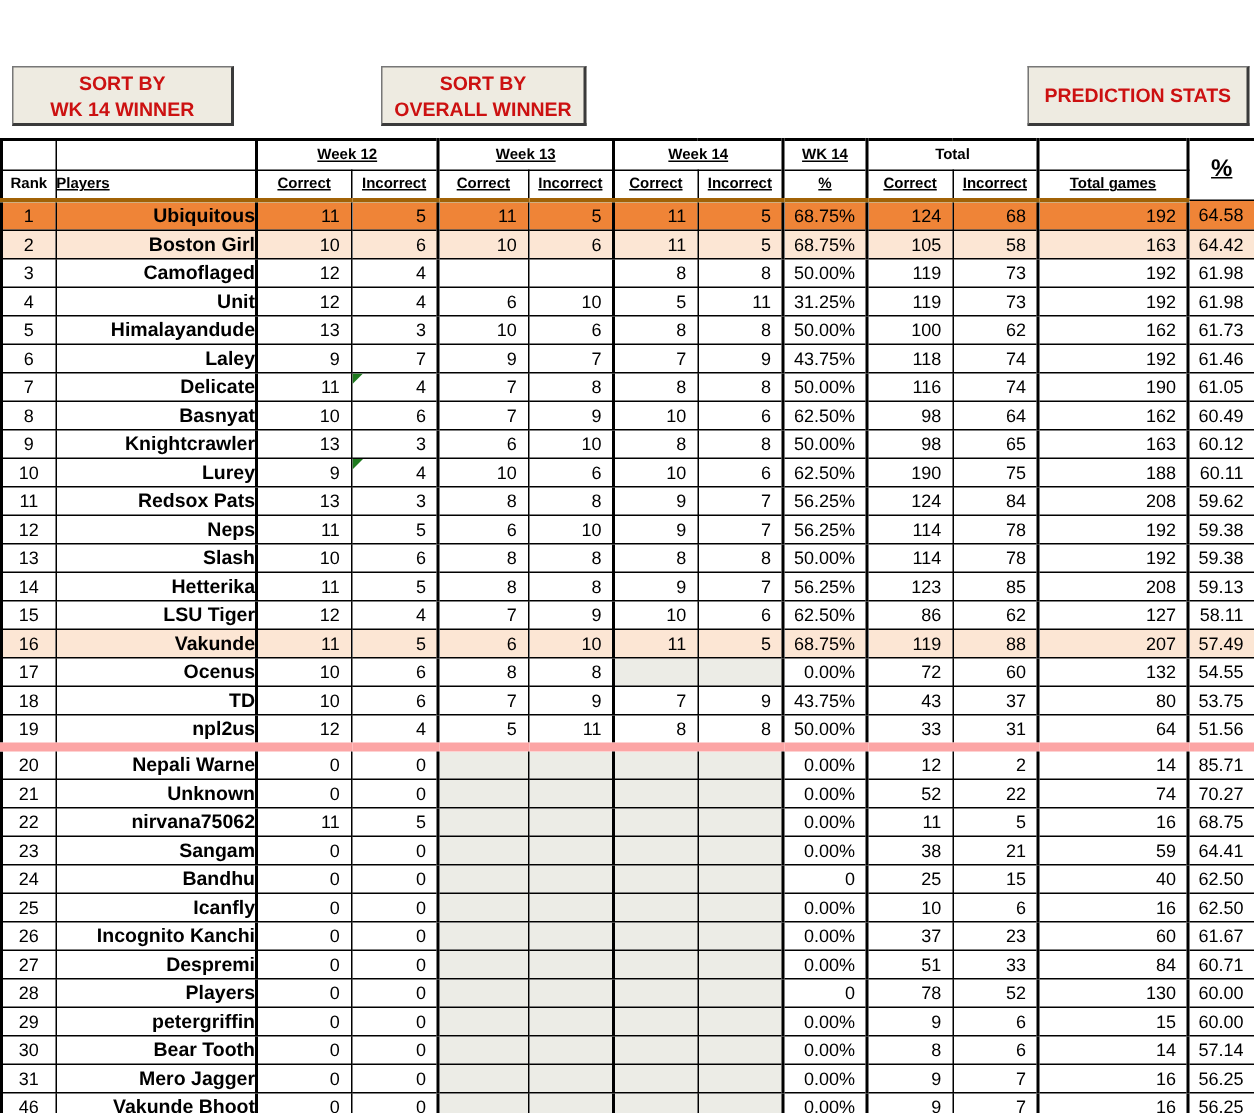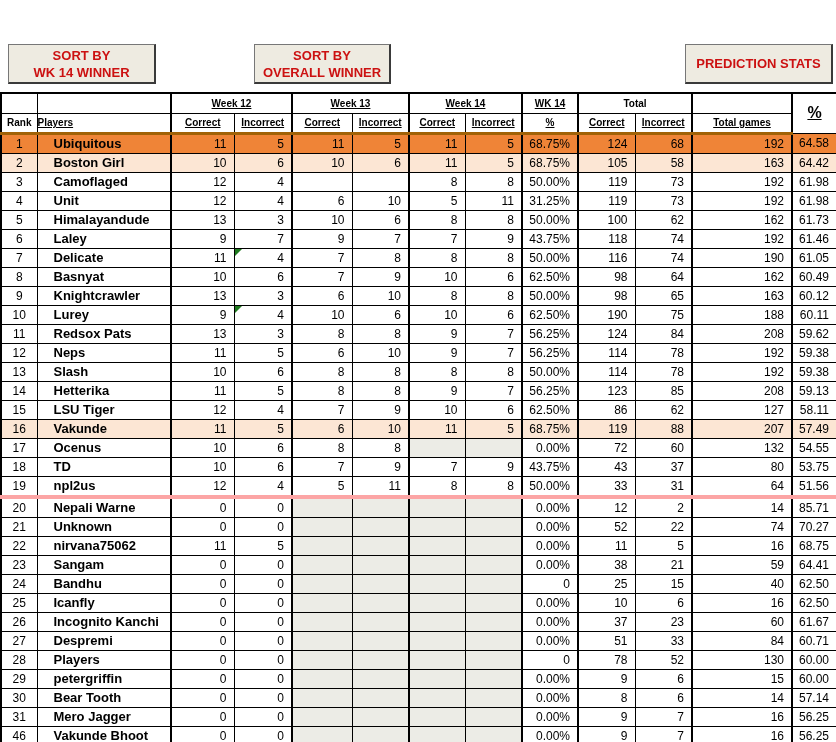--- a/index.html
+++ b/index.html
@@ -25,25 +25,25 @@
   th,td{border:1px solid #000;overflow:hidden;white-space:nowrap;padding:0;box-sizing:border-box;}
   thead th{font-weight:bold;font-size:10px;height:20px;background:#fff;text-align:center;}
   thead tr:last-child th{border-bottom:3px solid #a16207;}
   .u{text-decoration:underline;}
   .pctbig{font-size:16px;}
   th.players-h{text-align:left;}
   th.rank-h{font-weight:bold;}
 
   tbody td{height:18px;line-height:18px;font-size:12px;}
   td.rank{text-align:center;color:#000;}
-  td.player{font-weight:bold;text-align:left;padding-left:16px;font-size:13px;}
+  td.player{font-weight:bold;text-align:right;padding-left:4px;font-size:13px;}
   td.num{text-align:right;padding-right:7px;}
 
   .gb{border-left:2px solid #000;}
-  tr.sep td{border-bottom:4px solid #fca5a5;}
+  tr.sep td{border-bottom:6px solid #fca5a5;}
 
   tr.hl-orange td{background:#EF8437;}
   tr.hl-peach td{background:#FCE6D4;}
   td.absent{background:#ECECE6;}
 
   td.note-pos{position:relative;}
   span.note{position:absolute;left:0;top:0;width:0;height:0;
     border-top:7px solid #1E7A1E;border-right:7px solid transparent;}
 </style>
 </head>

